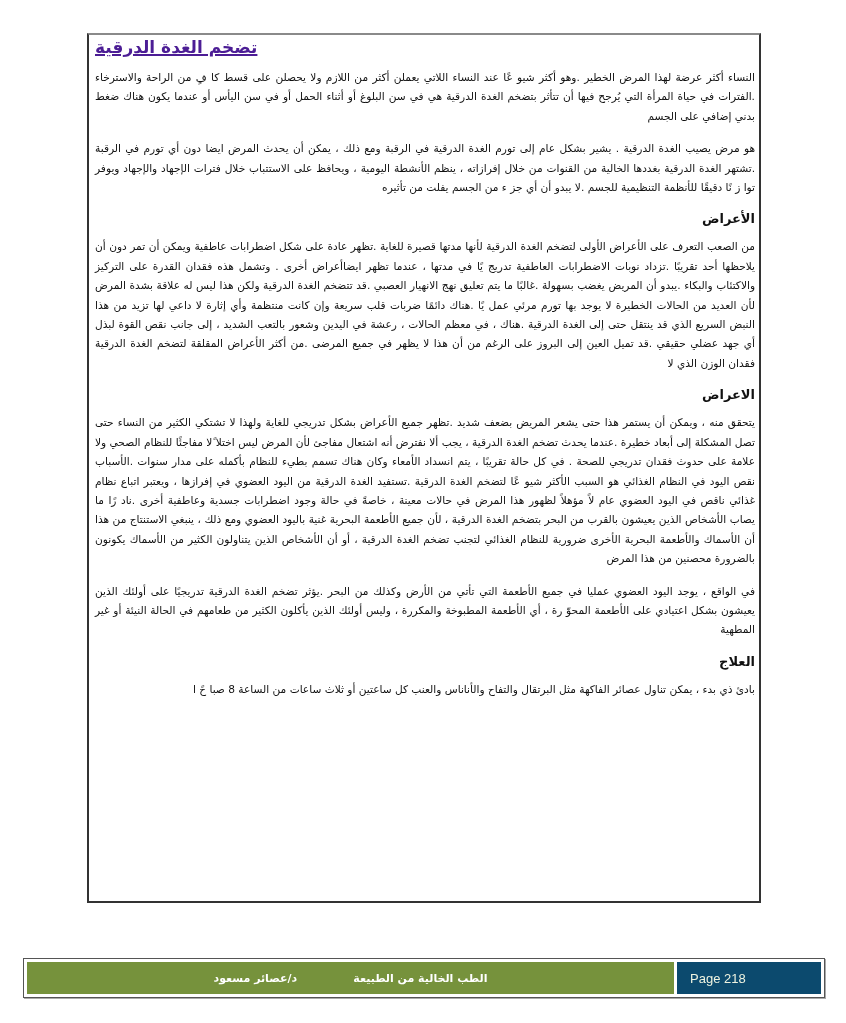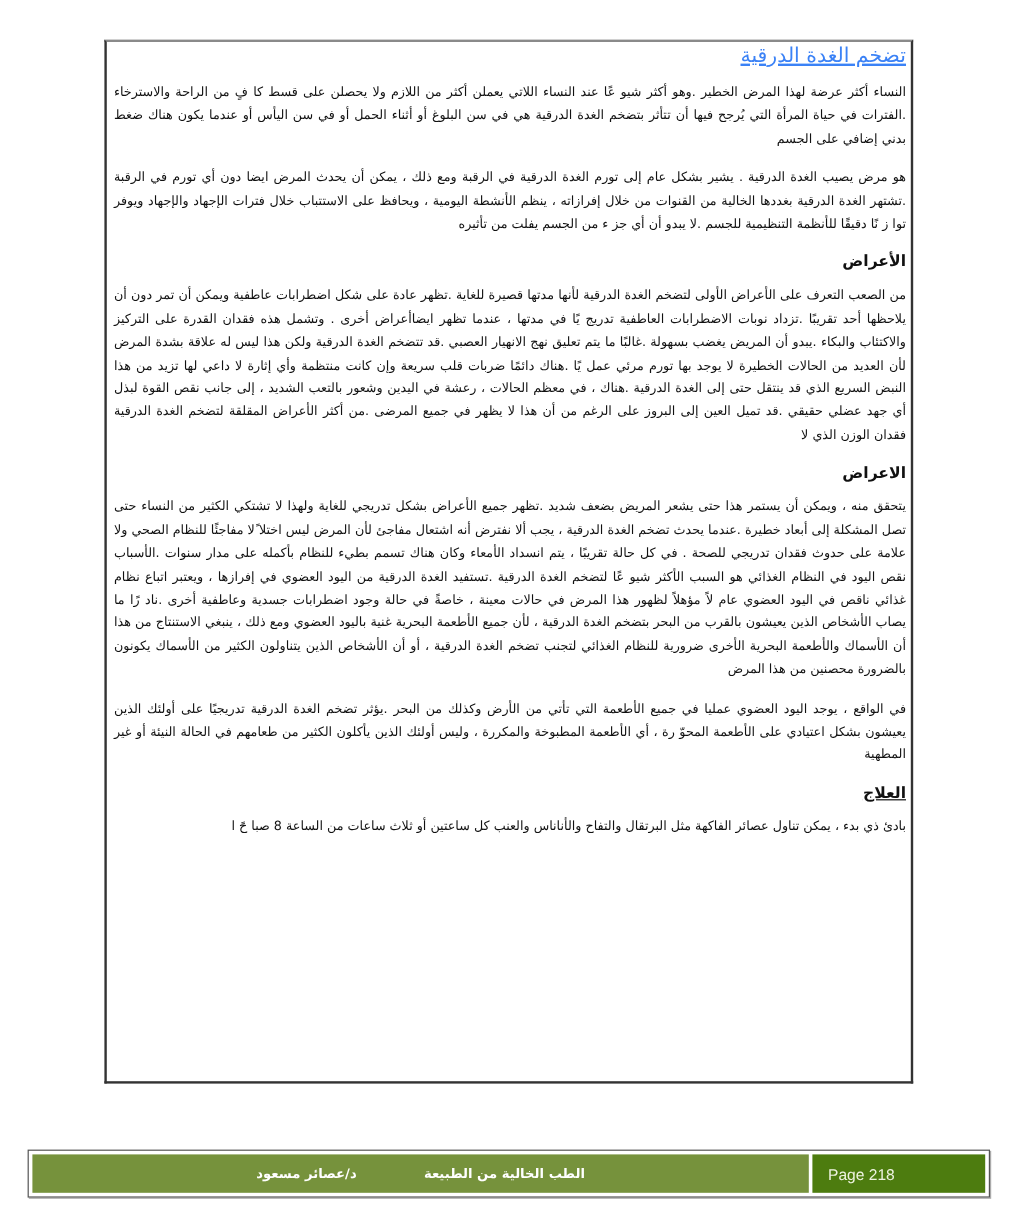--- a/index.html
+++ b/index.html
@@ -10,46 +10,46 @@
     border-left:2px solid #333; border-right:2px solid #333;
     border-top:2px solid #8a8a8a; border-bottom:2px solid #333;
     box-sizing:border-box;
   }
   .content {
     position:absolute; left:95px; top:36px; width:660px;
     direction:rtl; text-align:justify; color:#111;
     font-family:"DejaVu Sans", sans-serif;
   }
   .doc-title {
-    text-align:right; color:#3b82f6; font-weight:normal; font-size:17px;
+    text-align:left; color:#4c1d95; font-weight:bold; font-size:17px;
     text-decoration:underline; text-decoration-thickness:2px;
     margin:0 0 10px 0; line-height:22px;
   }
   .para {
     font-size:10.6px; line-height:19.4px; margin:0 0 13px 0; letter-spacing:-0.15px;
   }
   .section-head {
     font-size:13px; font-weight:bold; margin:0 0 9px 0; line-height:18px;
   }
-  .section-head.underline { text-decoration:underline; }
+  .section-head.underline { }
   .footer-outer {
     position:absolute; left:23px; top:958px; width:802px; height:40px;
     border:1px solid #555; box-sizing:border-box; background:#fff;
     box-shadow:1px 1px 0 #aaa;
   }
   .footer-main {
     position:absolute; left:3px; top:3px; width:647px; height:32px;
     background:#76923c; color:#ffffff; direction:rtl;
     display:flex; align-items:center; justify-content:center;
     font-size:11px; letter-spacing:2.5px; font-weight:bold;
   }
   .footer-main span { margin:0 28px; }
   .footer-page {
     position:absolute; left:653px; top:3px; width:144px; height:32px;
-    background:#4d7c0f; color:#eef3e0; display:flex; align-items:center;
+    background:#0c4a6e; color:#eef3e0; display:flex; align-items:center;
     padding-left:13px; box-sizing:border-box; font-size:13px;
     font-family:"Liberation Sans", sans-serif;
   }
 </style>
 </head>
 <body>
 
 <div class="page-frame"></div>
 
 <div class="content">

